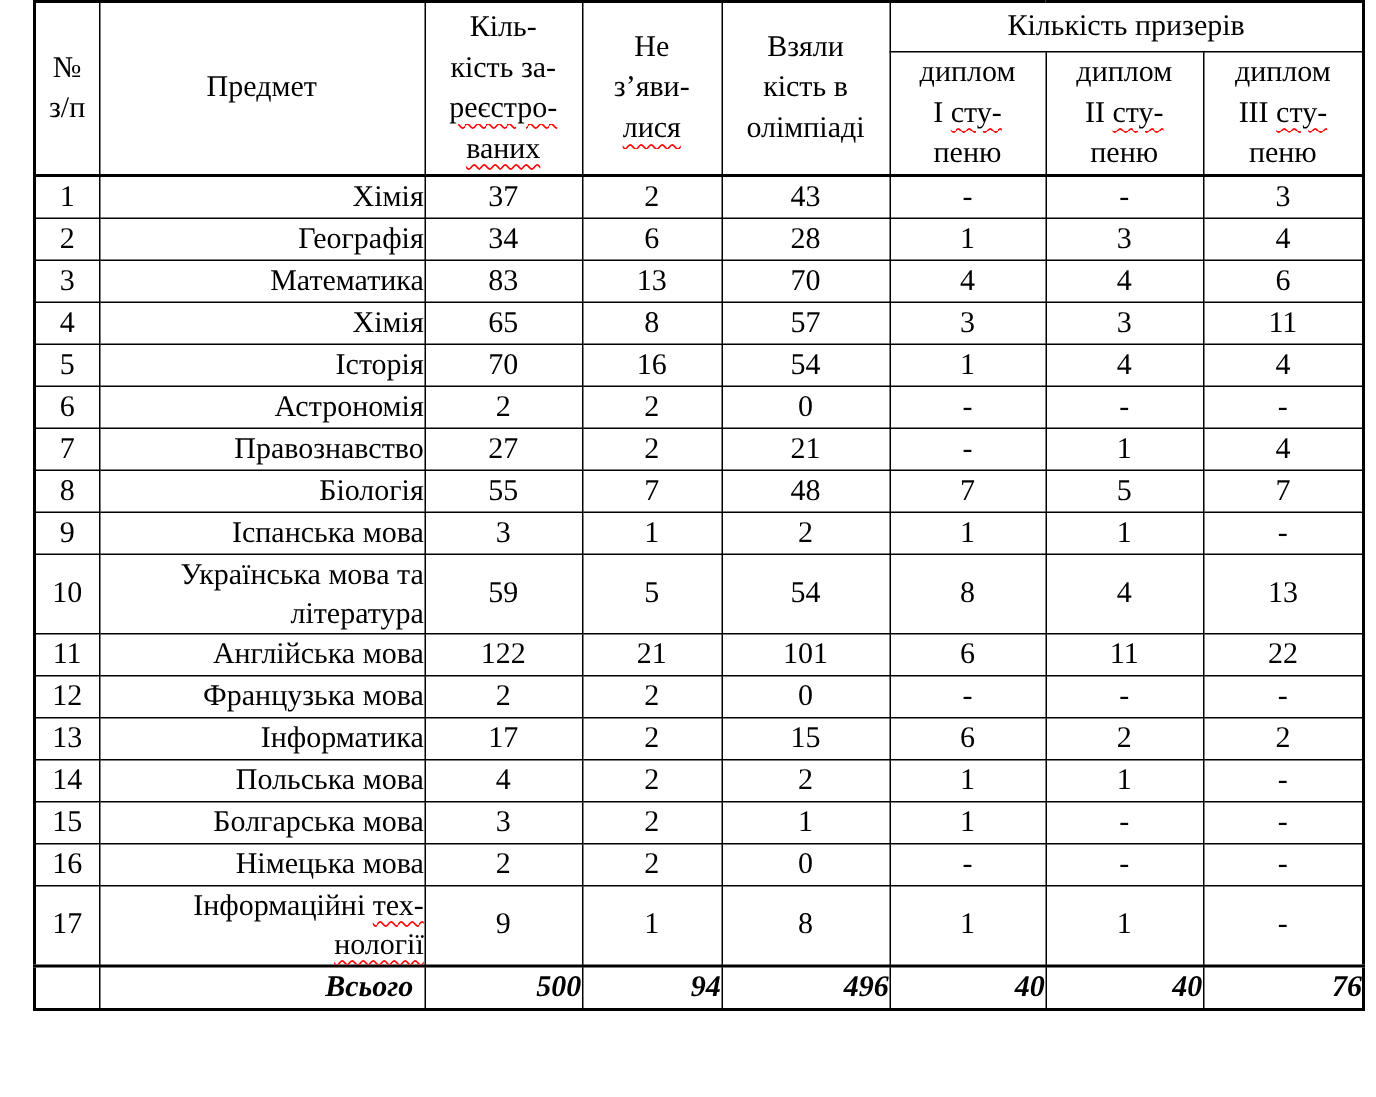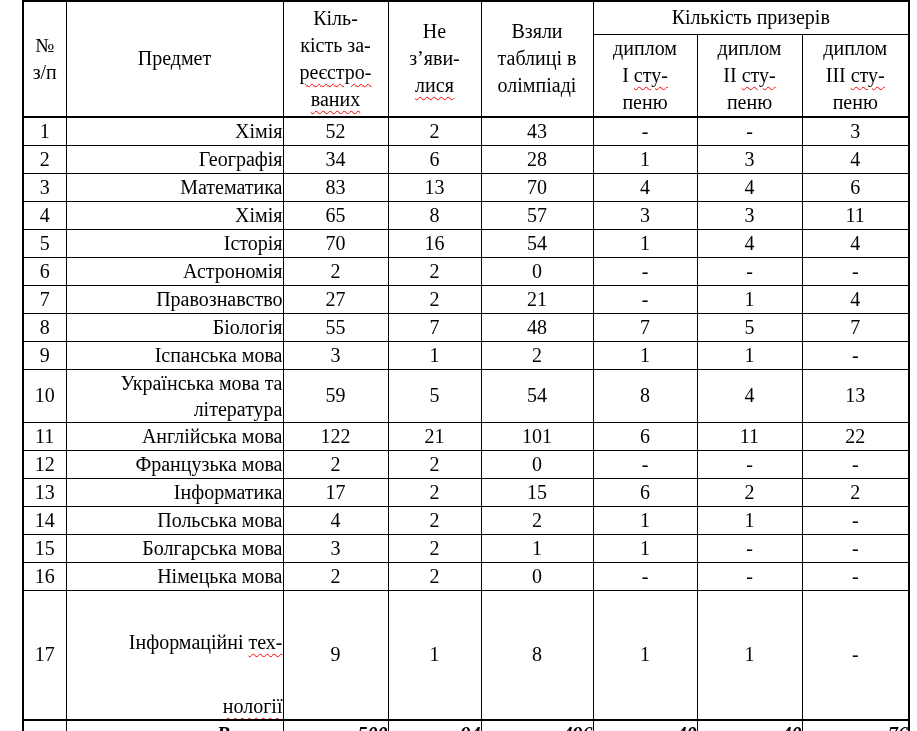--- a/index.html
+++ b/index.html
@@ -37,21 +37,21 @@
   thead { border-bottom: 2px solid #000; }
   thead tr.group-row { height: 33px; }
   thead tr.sub-row { height: 82px; }
   tbody tr { height: 28px; }
   tbody tr.tall { height: 53px; }
   tr.total-row { height: 25px; border-top: 2px solid #000; }
   tr.total-row td { font-weight: bold; font-style: italic; text-align: right; }
   .c-subj { text-align: right; padding-left: 9px; line-height: 26px; }
   .total-label { text-align: right; padding-right: 7px; }
   .hline { display: block; line-height: 27px; }
-  .tline { display: block; line-height: 26px; margin-top: 38px; }
+  .tline { display: block; line-height: 26px; }
   .sq {
     text-decoration-line: underline;
     text-decoration-style: wavy;
     text-decoration-color: #ff0000;
     text-decoration-thickness: 1px;
     text-underline-offset: 4px;
   }
 </style>
 </head>
 <body>
@@ -82,21 +82,21 @@
           <span class="hline sq">реєстро-</span>
           <span class="hline sq">ваних</span>
         </th>
         <th rowspan="2">
           <span class="hline">Не</span>
           <span class="hline">з’яви-</span>
           <span class="hline sq">лися</span>
         </th>
         <th rowspan="2">
           <span class="hline">Взяли</span>
-          <span class="hline">таблиці в</span>
+          <span class="hline">кість в</span>
           <span class="hline">олімпіаді</span>
         </th>
         <th colspan="3">Кількість призерів</th>
       </tr>
       <tr class="sub-row">
         <th>
           <span class="hline">диплом</span>
           <span class="hline"><span>I </span><span class="sq">сту-</span></span>
           <span class="hline">пеню</span>
         </th>
@@ -109,21 +109,21 @@
           <span class="hline">диплом</span>
           <span class="hline"><span>III </span><span class="sq">сту-</span></span>
           <span class="hline">пеню</span>
         </th>
       </tr>
     </thead>
     <tbody>
       <tr>
         <td>1</td>
         <td class="c-subj">Хімія</td>
-        <td>52</td>
+        <td>37</td>
         <td>2</td>
         <td>43</td>
         <td>-</td>
         <td>-</td>
         <td>3</td>
       </tr>
       <tr>
         <td>2</td>
         <td class="c-subj">Географія</td>
         <td>34</td>

